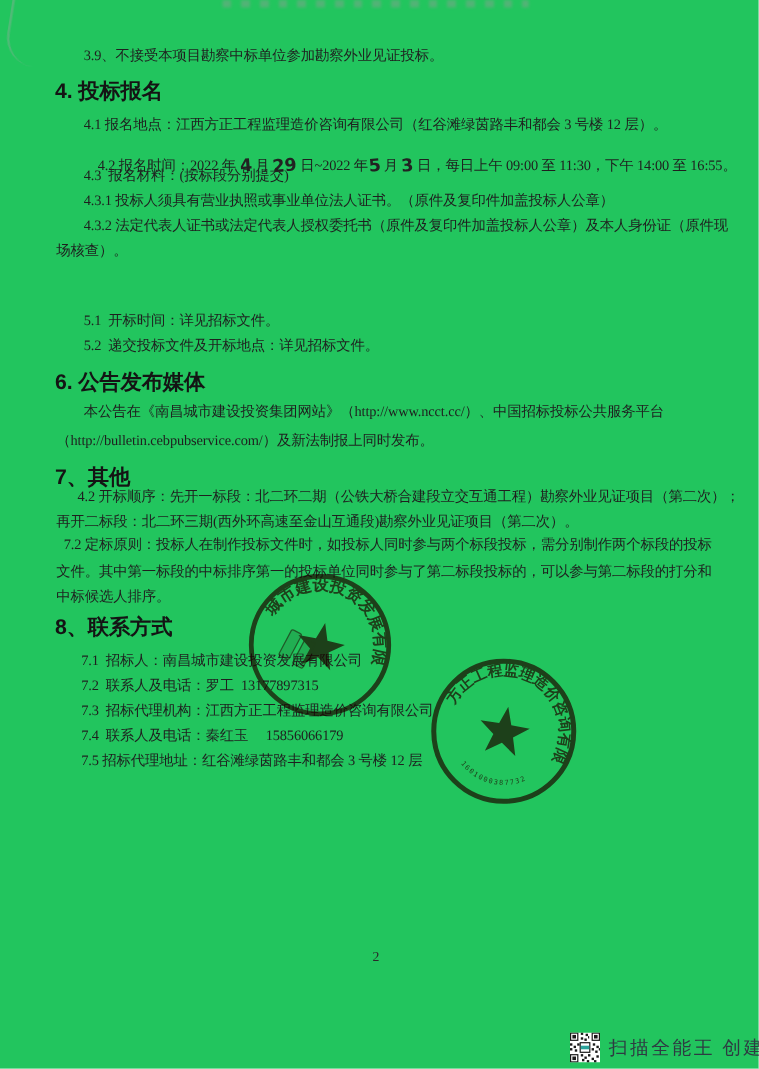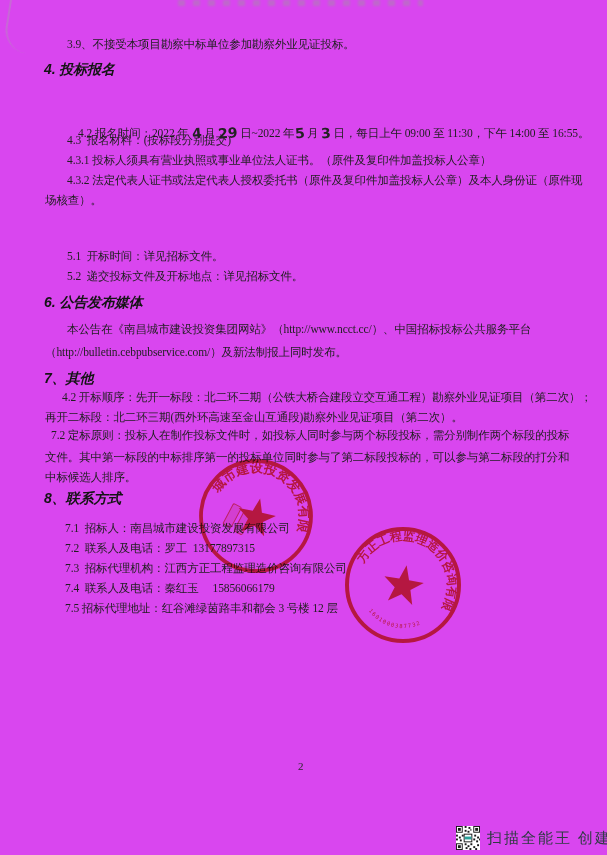--- a/index.html
+++ b/index.html
@@ -2,34 +2,33 @@
 <html><head>
 <meta charset="utf-8">
 <style>
   html,body{margin:0;padding:0;}
   body{
     width:607px;height:855px;position:relative;overflow:hidden;
     background:#fdfdfc;
     font-family:"Liberation Serif","DejaVu Serif",serif;
     color:#1d1d1d;
   }
-  .page{position:absolute;inset:0;background:#d946ef;padding-left:28px;}
+  .page{position:absolute;inset:0;background:#22c55e;padding-left:28px;}
   .line{
     position:absolute;
     white-space:pre;
     font-size:11.5px;
     letter-spacing:-0.1px;
     color:#1f1f1f;
   }
   .heading{
     font-family:"Liberation Sans","DejaVu Sans",sans-serif;
     font-weight:700;
-    font-size:14px;
+    font-size:17px;
     color:#141414;
-    font-style:italic;
   }
   .hand{
     font-family:"DejaVu Sans",sans-serif;
     font-weight:700;
     font-size:14px;
     display:inline-block;
     transform:rotate(-5deg) translateY(1px);
     color:#222;
   }
   .page-number{
@@ -69,20 +68,21 @@
 <body>
 
 <div class="page">
 
   <div class="scan-smudge"></div>
   <div class="corner-crease"></div>
 
   <div class="line" style="top:37px;left:67px">3.9、不接受本项目勘察中标单位参加勘察外业见证投标。</div>
 
   <div class="line heading" style="top:61px;left:44px">4. 投标报名</div>
+  <div class="line" style="top:92px;left:67px">4.1 报名地点：江西方正工程监理造价咨询有限公司（红谷滩绿茵路丰和都会 3 号楼 12 层）。</div>
   <div class="line" style="top:112px;left:67px">
     <span>4.2 报名时间：2022 年 </span><span class="hand">4</span><span> 月 </span><span class="hand">29</span><span> 日~2022 年</span><span class="hand">5</span><span> 月 </span><span class="hand">3</span><span> 日，每日上午 09:00 至 11:30，下午 14:00 至 16:55。</span>
   </div>
   <div class="line" style="top:133px;left:67px">4.3  报名材料：(按标段分别提交)</div>
   <div class="line" style="top:153px;left:67px">4.3.1 投标人须具有营业执照或事业单位法人证书。（原件及复印件加盖投标人公章）</div>
   <div class="line" style="top:173px;left:67px">4.3.2 法定代表人证书或法定代表人授权委托书（原件及复印件加盖投标人公章）及本人身份证（原件现</div>
   <div class="line" style="top:193px;left:45px">场核查）。</div>
 
   <div class="line" style="top:249px;left:67px">5.1  开标时间：详见招标文件。</div>
   <div class="line" style="top:269px;left:67px">5.2  递交投标文件及开标地点：详见招标文件。</div>

